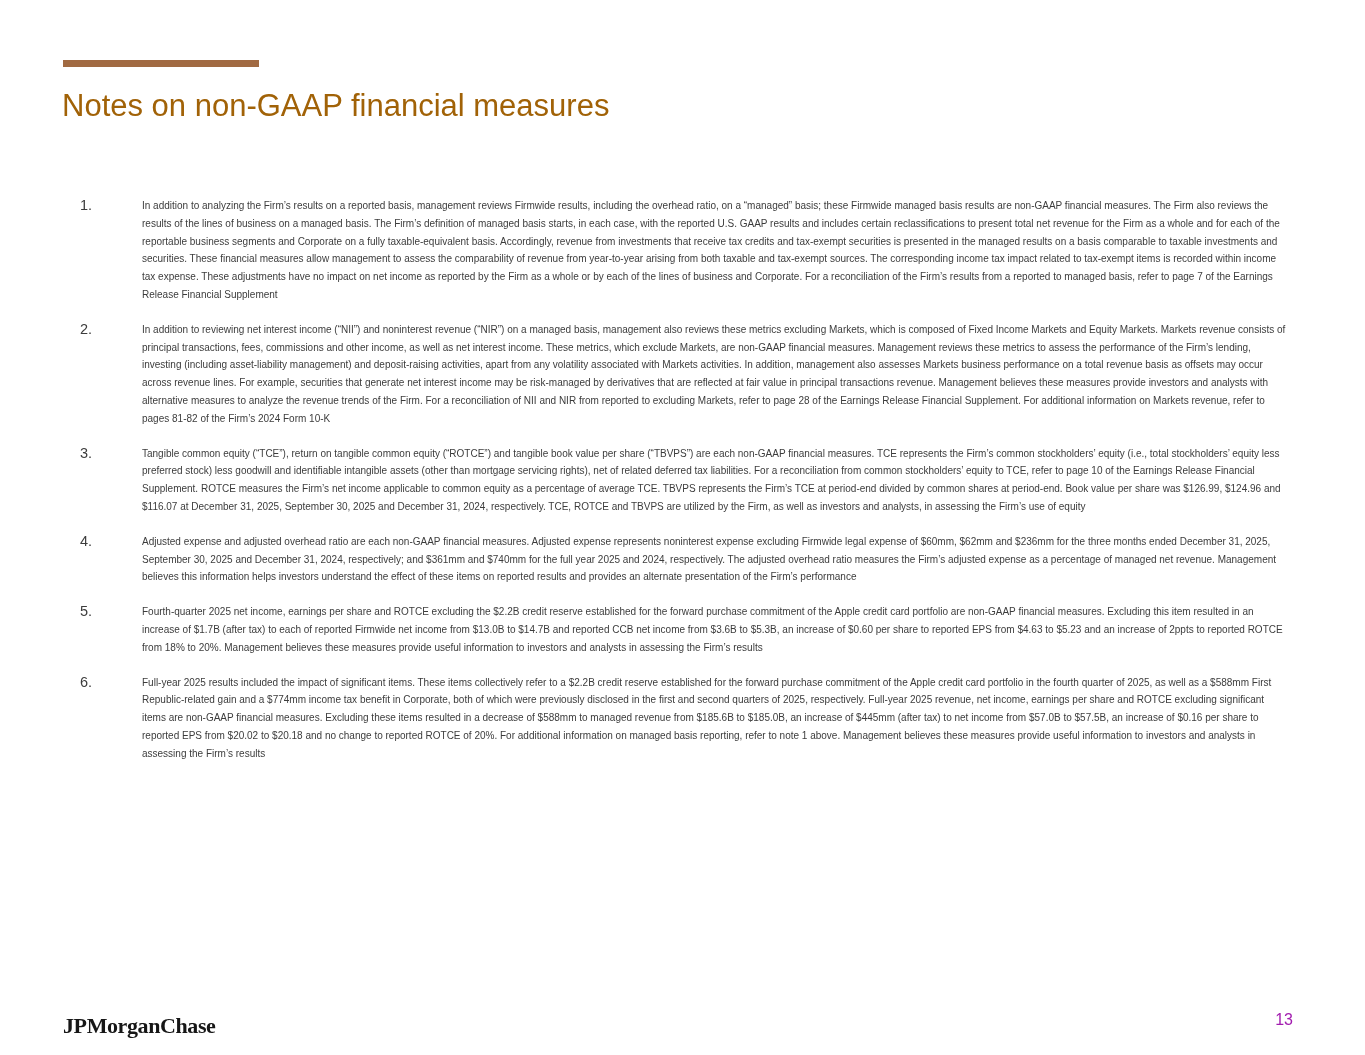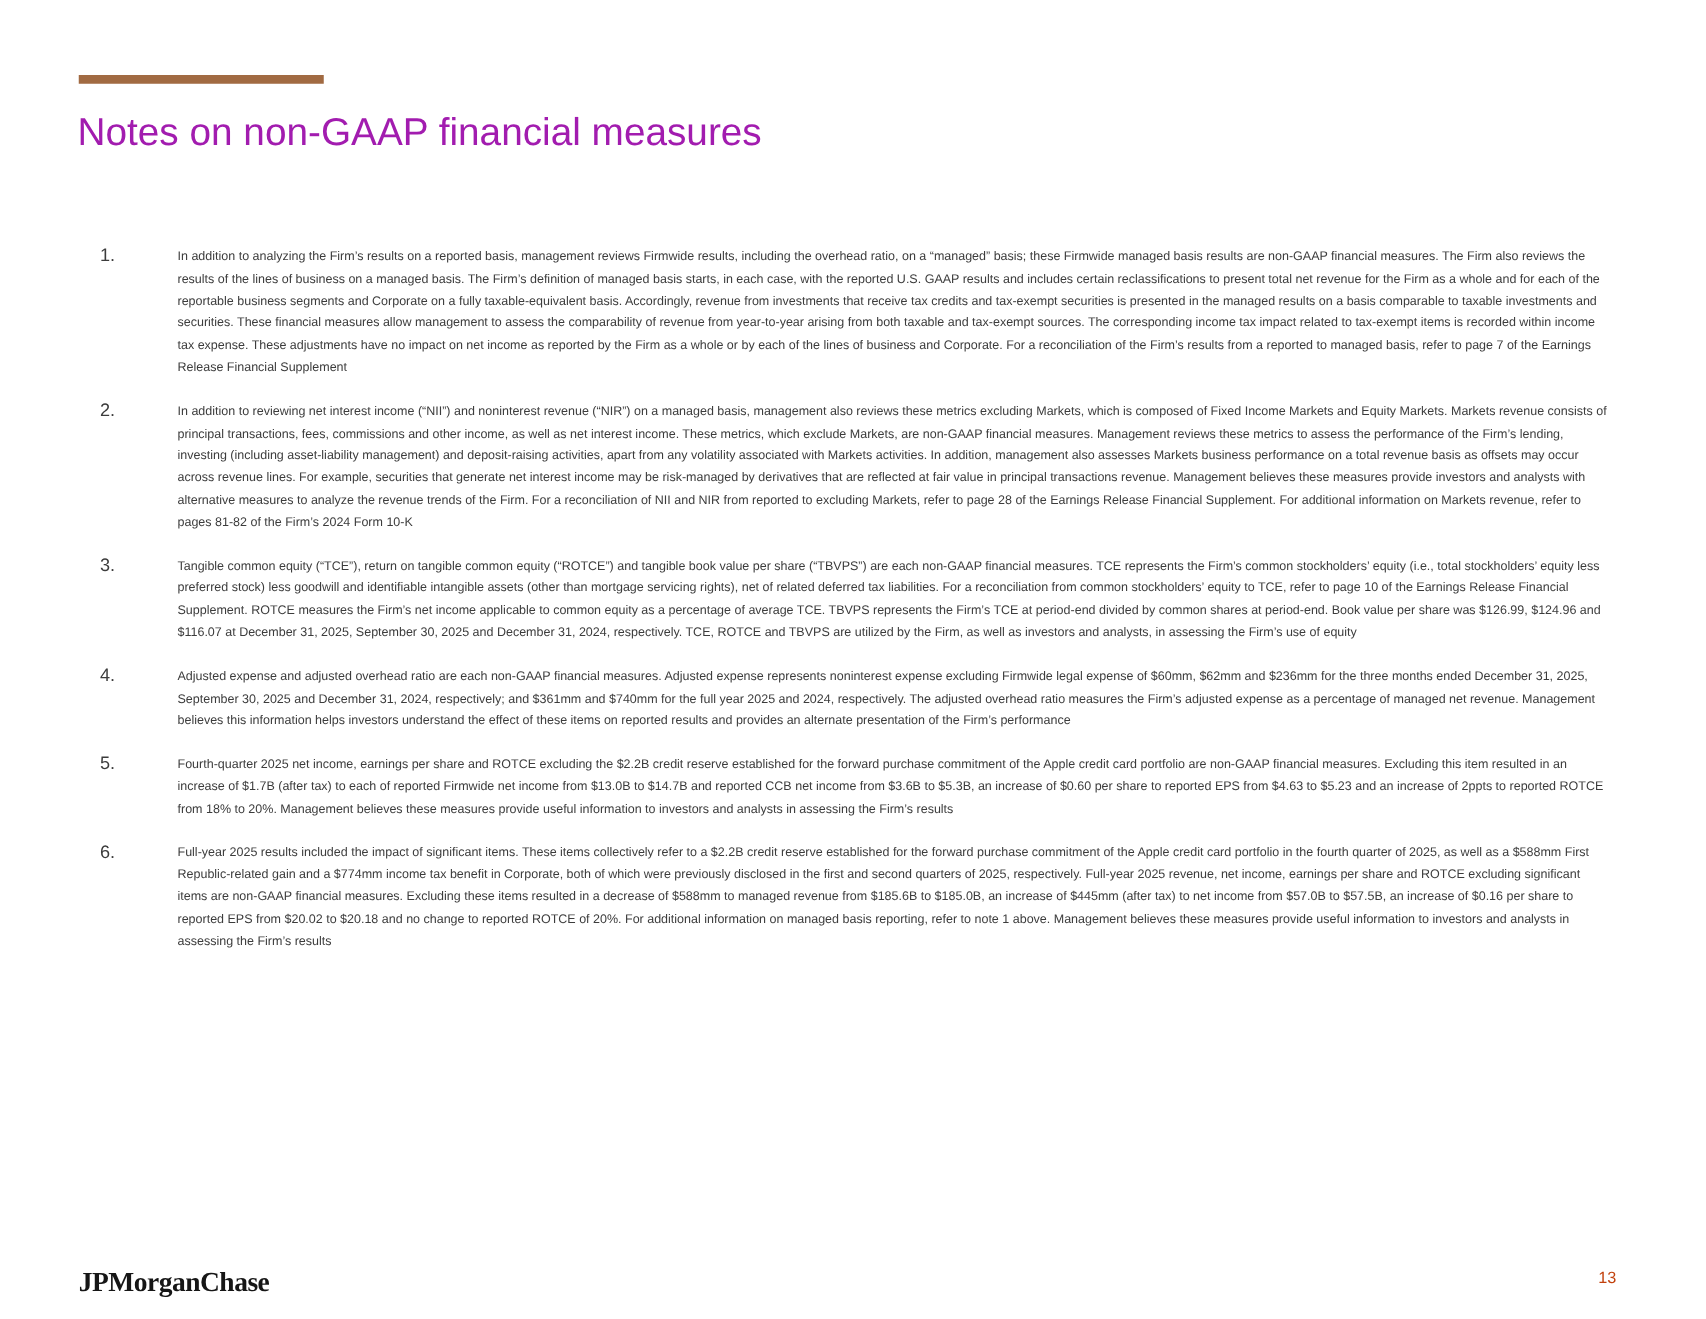--- a/index.html
+++ b/index.html
@@ -23,21 +23,21 @@
     width: 196px;
     height: 7px;
     background: #a16a42;
   }
   .page-title {
     position: absolute;
     left: 62px;
     top: 88px;
     font-size: 31px;
     font-weight: 400;
-    color: #a21caf;
+    color: #a16207;
     letter-spacing: 0px;
     white-space: nowrap;
   }
   .notes-list {
     position: absolute;
     left: 80px;
     top: 197px;
     width: 1212px;
   }
   .note-item {
@@ -73,22 +73,22 @@
     font-weight: 700;
     font-size: 22px;
     color: #161616;
     letter-spacing: -0.4px;
     white-space: nowrap;
   }
   .page-number {
     position: absolute;
     right: 72px;
     bottom: 26px;
-    font-size: 13px;
-    color: #c2410c;
+    font-size: 16px;
+    color: #a21caf;
   }
 </style>
 </head>
 <body>
 
 <div class="slide">
 
   <div class="accent-bar"></div>
 
   <h1 class="page-title">Notes on non-GAAP financial measures</h1>

